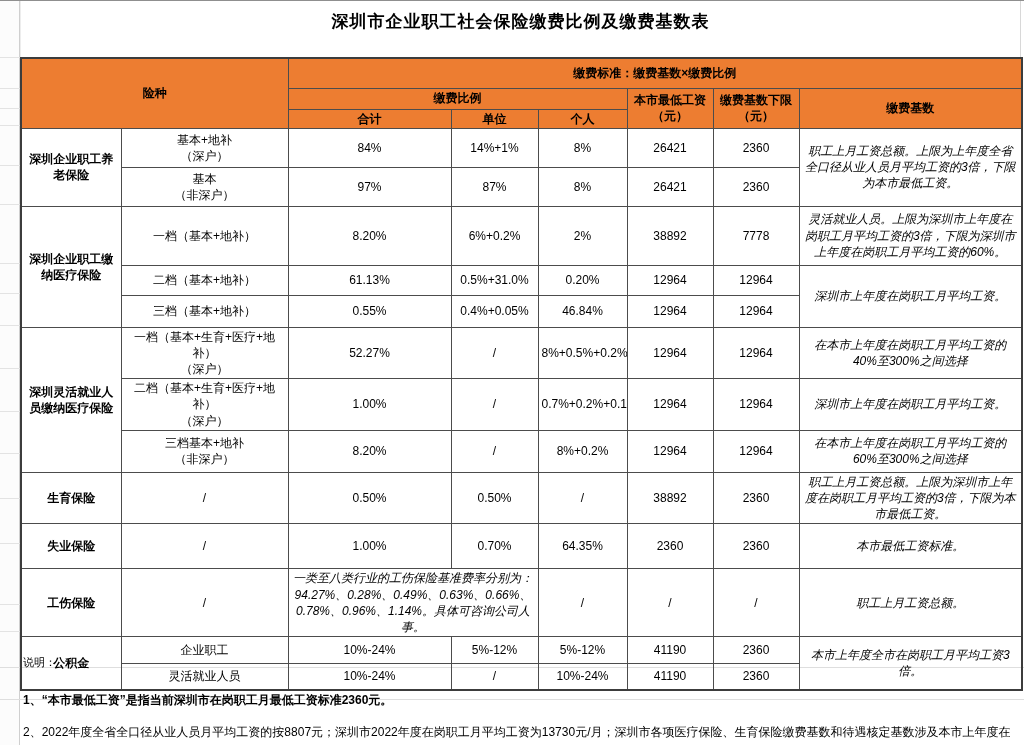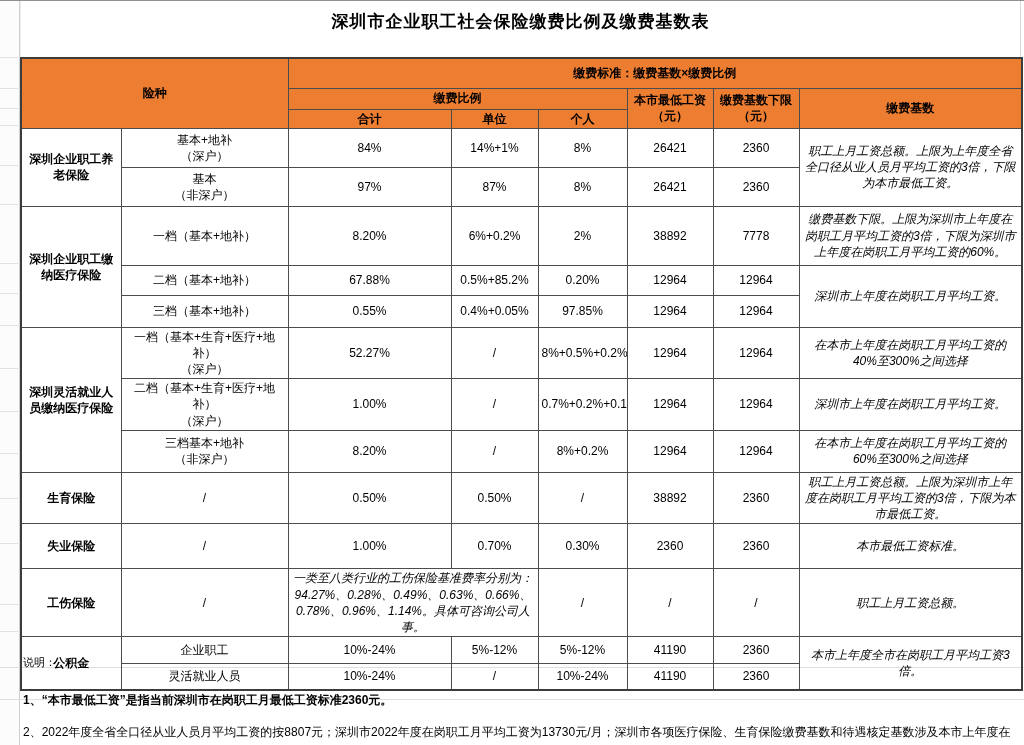--- a/index.html
+++ b/index.html
@@ -119,36 +119,36 @@
     </tr>
 
     <tr style="height:59px">
       <td class="rowlabel" rowspan="3">深圳企业职工缴纳医疗保险</td>
       <td>一档（基本+地补）</td>
       <td>8.20%</td>
       <td>6%+0.2%</td>
       <td>2%</td>
       <td>38892</td>
       <td>7778</td>
-      <td class="left">缴费基数下限。上限为深圳市上年度在岗职工月平均工资的3倍，下限为深圳市上年度在岗职工月平均工资的60%。</td>
+      <td class="left">灵活就业人员。上限为深圳市上年度在岗职工月平均工资的3倍，下限为深圳市上年度在岗职工月平均工资的60%。</td>
     </tr>
     <tr style="height:30px">
       <td>二档（基本+地补）</td>
-      <td>67.88%</td>
-      <td>0.5%+85.2%</td>
+      <td>61.13%</td>
+      <td>0.5%+31.0%</td>
       <td>0.20%</td>
       <td>12964</td>
       <td>12964</td>
       <td class="left" rowspan="2">深圳市上年度在岗职工月平均工资。</td>
     </tr>
     <tr style="height:32px">
       <td>三档（基本+地补）</td>
       <td>0.55%</td>
       <td>0.4%+0.05%</td>
-      <td>97.85%</td>
+      <td>46.84%</td>
       <td>12964</td>
       <td>12964</td>
     </tr>
 
     <tr style="height:43px">
       <td class="rowlabel" rowspan="3">深圳灵活就业人员缴纳医疗保险</td>
       <td class="preline">一档（基本+生育+医疗+地补）
 （深户）</td>
       <td>52.27%</td>
       <td>/</td>
@@ -187,21 +187,21 @@
       <td>38892</td>
       <td>2360</td>
       <td class="left">职工上月工资总额。上限为深圳市上年度在岗职工月平均工资的3倍，下限为本市最低工资。</td>
     </tr>
 
     <tr style="height:45px">
       <td class="rowlabel">失业保险</td>
       <td>/</td>
       <td>1.00%</td>
       <td>0.70%</td>
-      <td>0.30%</td>
+      <td>64.35%</td>
       <td>2360</td>
       <td>2360</td>
       <td class="left">本市最低工资标准。</td>
     </tr>
 
     <tr style="height:61px">
       <td class="rowlabel">工伤保险</td>
       <td>/</td>
       <td class="left" colspan="2">一类至八类行业的工伤保险基准费率分别为：94.27%、0.28%、0.49%、0.63%、0.66%、0.78%、0.96%、1.14%。具体可咨询公司人事。</td>
       <td>/</td>

